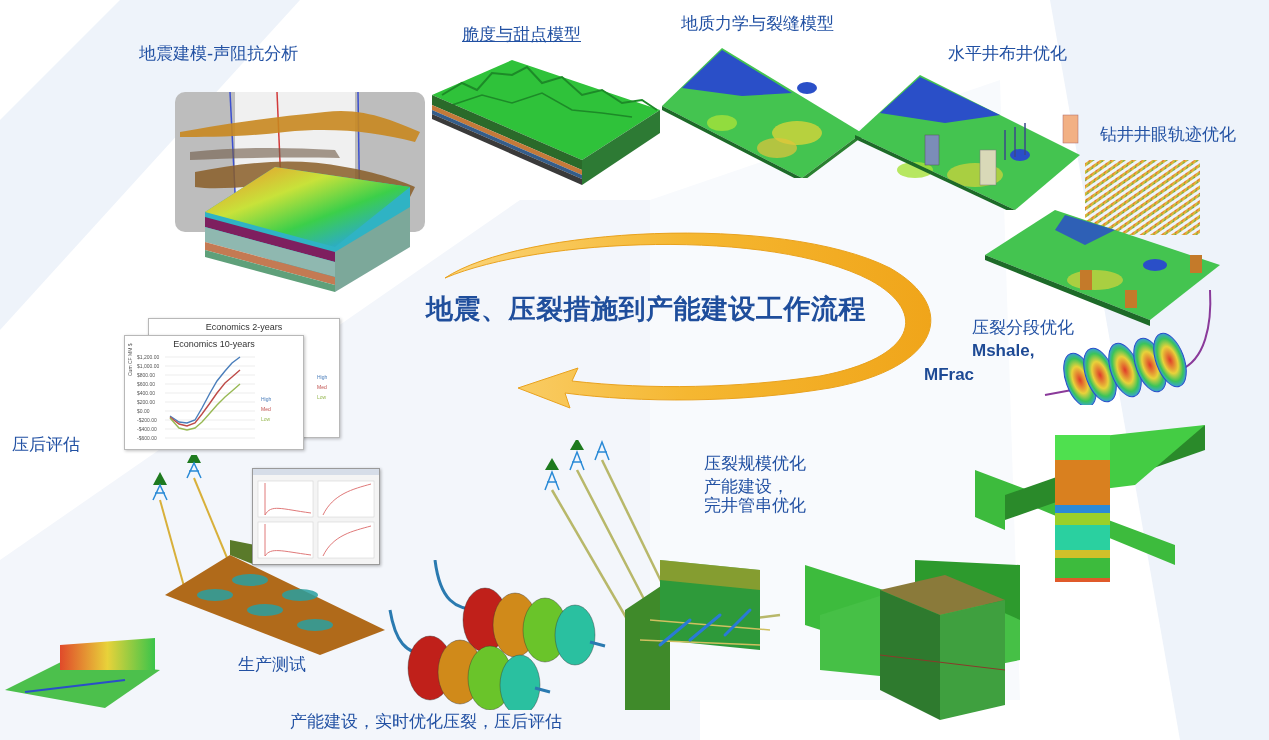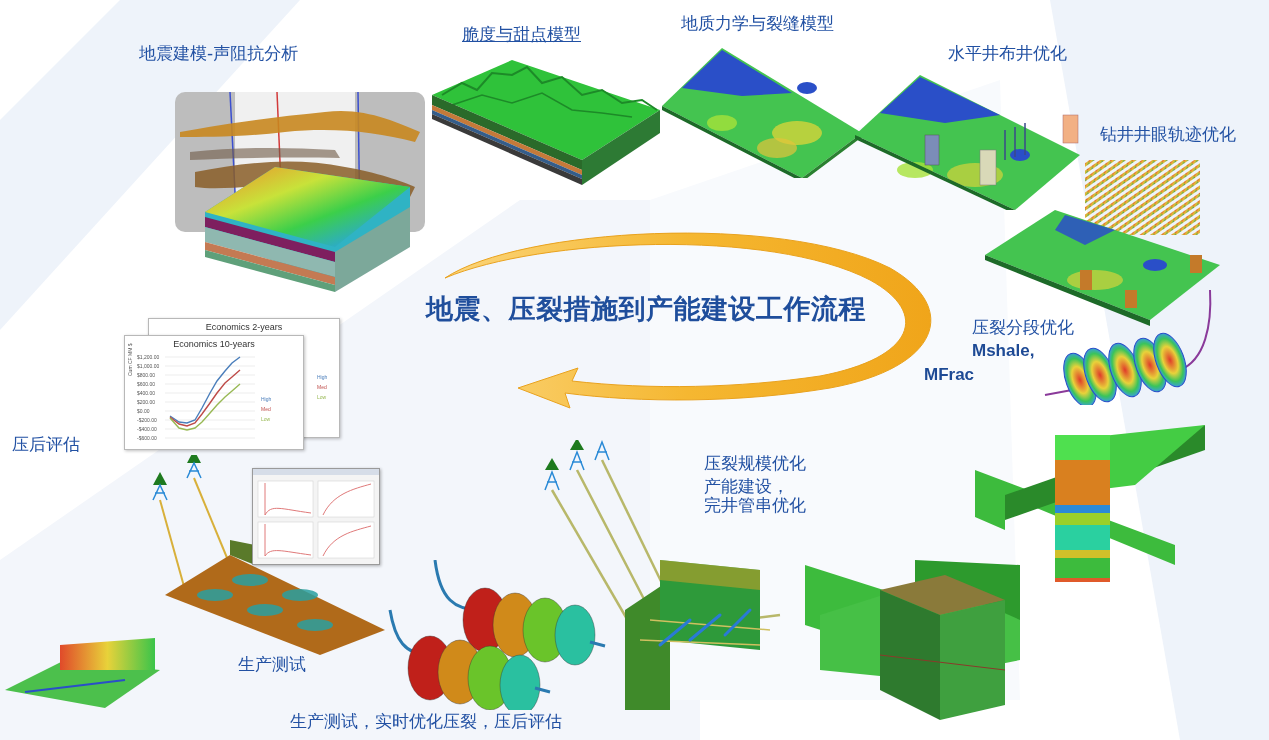--- a/index.html
+++ b/index.html
@@ -270,21 +270,21 @@
       <line x1="120" y1="180" x2="240" y2="190"></line>
       <line x1="110" y1="200" x2="230" y2="205"></line>
     </g>
     <g stroke="#2a7ad6" stroke-width="3" stroke-linecap="round">
       <line x1="130" y1="205" x2="160" y2="180"></line>
       <line x1="160" y1="200" x2="190" y2="175"></line>
       <line x1="195" y1="195" x2="220" y2="170"></line>
     </g>
   </svg>
 </div>
-<div class="label" style="left:290px;top:710px;">生产测试，实时优化压裂，压后评估</div>
+<div class="label" style="left:290px;top:710px;">产能建设，实时优化压裂，压后评估</div>
 
 <div class="chart-card" style="left:148px;top:318px;width:192px;height:120px;">
   <div class="chart-title" style="top:3px;">Economics 2-years</div>
   <div class="legend-item" style="left:168px;top:55px;color:#4a7ebb;">High</div>
   <div class="legend-item" style="left:168px;top:65px;color:#be4b48;">Med</div>
   <div class="legend-item" style="left:168px;top:75px;color:#98b954;">Low</div>
 </div>
 <div class="chart-card" style="left:124px;top:335px;width:180px;height:115px;">
   <div class="chart-title" style="top:3px;">Economics 10-years</div>
   <div class="tick" style="left:2px;top:40px;transform:rotate(-90deg);transform-origin:left top;">Cum CF MM $</div>

